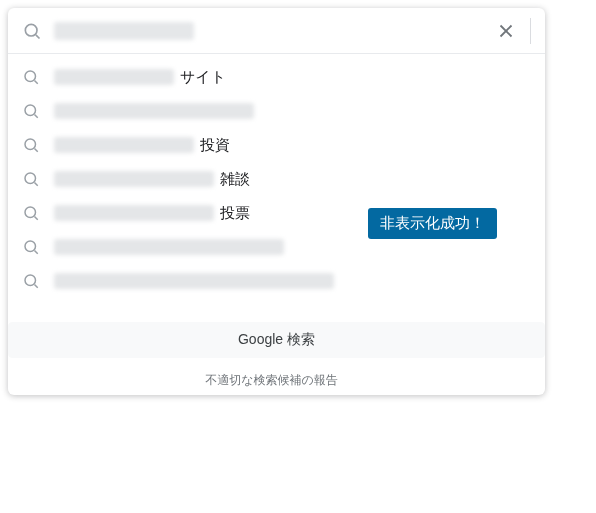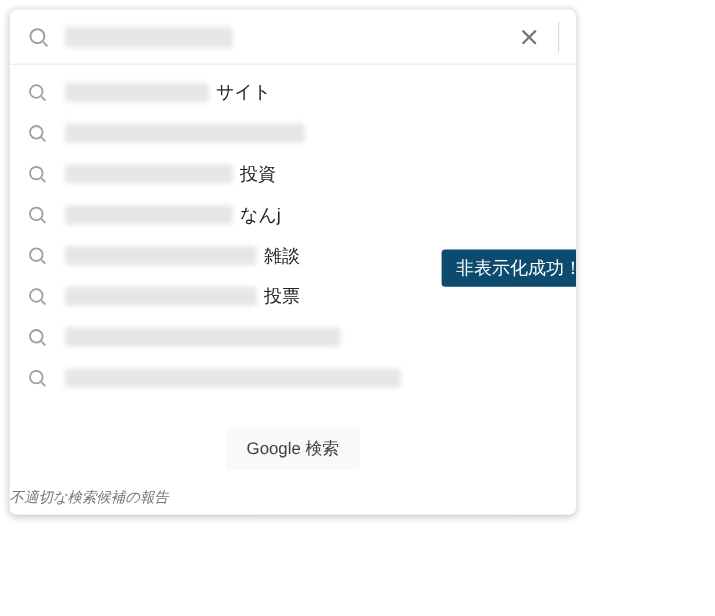--- a/index.html
+++ b/index.html
@@ -2,21 +2,21 @@
 <html><head>
 <meta charset="utf-8">
 <style>
   * { box-sizing: border-box; margin: 0; padding: 0; }
   body {
     font-family: Arial, "Hiragino Kaku Gothic ProN", "Meiryo", sans-serif;
     background: #fff;
     padding: 8px;
   }
   .search-panel {
-    width: 472px;
+    width: 537px;
     background: #fff;
     border-radius: 6px;
     box-shadow: 0 1px 6px rgba(32,33,36,0.28);
     overflow: hidden;
     position: relative;
   }
   .search-bar {
     display: flex;
     align-items: center;
     height: 46px;
@@ -82,46 +82,46 @@
   }
   .suffix {
     font-size: 15px;
     color: #202124;
     margin-left: 6px;
   }
   .callout {
     position: absolute;
     left: 360px;
     top: 154px;
-    background: #0c4a6e;
+    background: #0369a1;
     color: #fff;
     font-size: 15px;
     padding: 6px 12px;
     border-radius: 3px;
     white-space: nowrap;
   }
   .buttons {
     display: flex;
-    justify-content: center;
+    justify-content: flex-end;
     gap: 10px;
     padding: 18px 0 14px;
+    flex-direction: column;
   }
   .g-btn {
     background: #f8f9fa;
     border: 1px solid #f8f9fa;
     border-radius: 4px;
     color: #3c4043;
     font-size: 14px;
     padding: 8px 16px;
     cursor: pointer;
   }
   .report {
-    text-align: left;
+    text-align: center;
     font-size: 12px;
-    font-style: italic;
     color: #70757a;
     padding: 0 10px 6px 0;
   }
   .report a { color: #70757a; cursor: pointer; }
   svg { display: block; }
 </style>
 </head>
 <body>
 
 <div class="search-panel">
@@ -177,30 +177,20 @@
         <div class="blurred-term" style="width: 140px;"></div>
         <span class="suffix">投資</span>
       </div>
       <div class="row">
         <span class="mag">
           <svg viewBox="0 0 24 24" width="18" height="18" fill="none" stroke="currentColor" stroke-width="2">
             <circle cx="11" cy="11" r="7"></circle>
             <line x1="21" y1="21" x2="16.65" y2="16.65"></line>
           </svg>
         </span>
-        <div class="blurred-term" style="width: 140px;"></div>
-        <span class="suffix">なんj</span>
-      </div>
-      <div class="row">
-        <span class="mag">
-          <svg viewBox="0 0 24 24" width="18" height="18" fill="none" stroke="currentColor" stroke-width="2">
-            <circle cx="11" cy="11" r="7"></circle>
-            <line x1="21" y1="21" x2="16.65" y2="16.65"></line>
-          </svg>
-        </span>
         <div class="blurred-term" style="width: 160px;"></div>
         <span class="suffix">雑談</span>
       </div>
       <div class="row">
         <span class="mag">
           <svg viewBox="0 0 24 24" width="18" height="18" fill="none" stroke="currentColor" stroke-width="2">
             <circle cx="11" cy="11" r="7"></circle>
             <line x1="21" y1="21" x2="16.65" y2="16.65"></line>
           </svg>
         </span>

